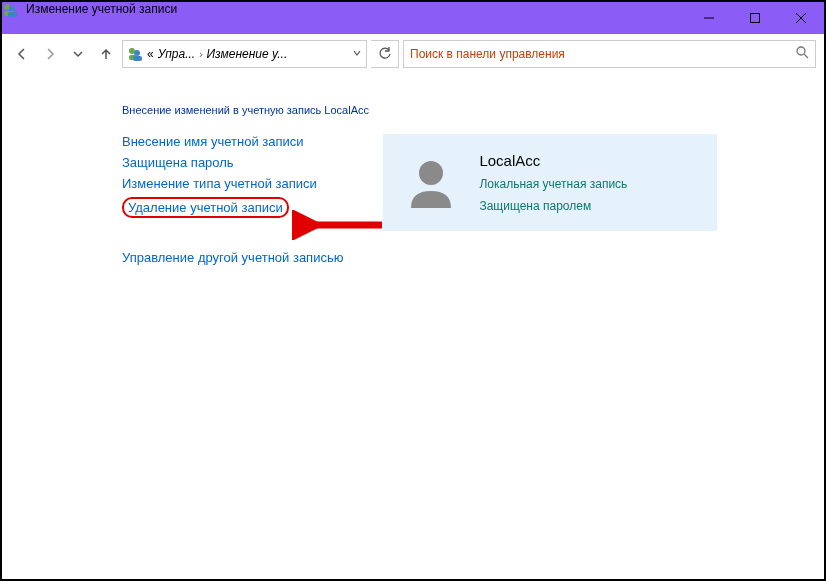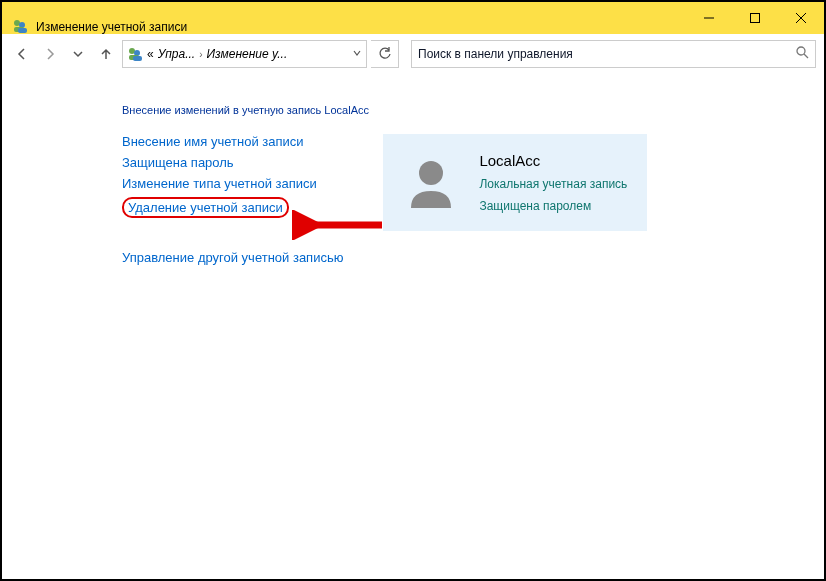--- a/index.html
+++ b/index.html
@@ -1,44 +1,44 @@
 <!DOCTYPE html>
 <html><head>
 <meta charset="utf-8">
 <style>
   * { margin: 0; padding: 0; box-sizing: border-box; font-family: "Segoe UI", Tahoma, sans-serif; }
   body { background: #fff; width: 826px; height: 581px; border: 2px solid #000; overflow: hidden; }
-  .titlebar { height: 32px; display: flex; align-items: flex-end; padding-left: 10px; background: #fde047; }
+  .titlebar { height: 32px; display: flex; align-items: flex-start; background: #8b5cf6; }
   .titlebar .icon { width: 16px; height: 16px; margin-right: 8px; }
   .titlebar .title { font-size: 12px; color: #000; flex: 1; }
   .winbtns { display: flex; height: 100%; }
   .winbtn { width: 46px; display: flex; align-items: center; justify-content: center; cursor: pointer; }
   .winbtn svg { width: 10px; height: 10px; }
   .toolbar { height: 40px; display: flex; align-items: center; padding: 0 8px; gap: 4px; }
   .navbtn { width: 24px; height: 24px; display: flex; align-items: center; justify-content: center; cursor: pointer; color: #555; }
   .navbtn svg { width: 14px; height: 14px; }
   .addr { flex: 0 0 245px; height: 28px; border: 1px solid #ccc; display: flex; align-items: center; padding: 0 4px; gap: 4px; font-size: 12px; }
   .addr .mini-icon { width: 16px; height: 16px; }
   .addr .crumb { white-space: nowrap; overflow: hidden; text-overflow: ellipsis; font-style: italic; }
   .addr .sep { color: #666; font-size: 10px; }
   .addr .spacer { flex: 1; }
   .addr .drop { color: #666; cursor: pointer; }
   .refresh { width: 28px; height: 28px; border: 1px solid #ccc; border-left: none; display: flex; align-items: center; justify-content: center; cursor: pointer; color: #555; }
-  .search { flex: 1; height: 28px; border: 1px solid #ccc; margin-left: 8px; display: flex; align-items: center; padding: 0 6px; color: #0f172a; font-size: 12px; }
+  .search { flex: 1; height: 28px; border: 1px solid #ccc; margin-left: 0; display: flex; align-items: center; padding: 0 6px; color: #c2410c; font-size: 12px; }
   .search .ph { flex: 1; }
   .content { padding: 30px 0 0 120px; }
   .heading { color: #003399; font-size: 11px; margin-bottom: 18px; }
   .cols { display: flex; gap: 40px; align-items: flex-start; }
   .links { display: flex; flex-direction: column; gap: 6px; }
   .link { color: #0066cc; font-size: 13px; cursor: pointer; }
   .link.highlighted { border: 2px solid #e00000; border-radius: 10px; padding: 1px 4px; display: inline-block; width: fit-content; }
   .arrow-wrap { position: relative; height: 0; }
   .arrow { position: absolute; left: 170px; top: -14px; }
   .gap { height: 14px; }
-  .card { background: #e6f2fb; padding: 18px; display: flex; align-items: center; gap: 18px; width: 264px; }
+  .card { background: #e6f2fb; padding: 18px; display: flex; align-items: center; gap: 18px; width: 334px; }
   .avatar { width: 60px; height: 60px; display: flex; align-items: center; justify-content: center; }
   .info .name { font-size: 15px; color: #000; margin-bottom: 2px; }
   .info .sub { font-size: 12px; color: #0f766e; margin-top: 8px; }
 </style>
 </head>
 <body>
 
 <div class="titlebar">
   <span class="icon">
     <svg viewBox="0 0 16 16">

